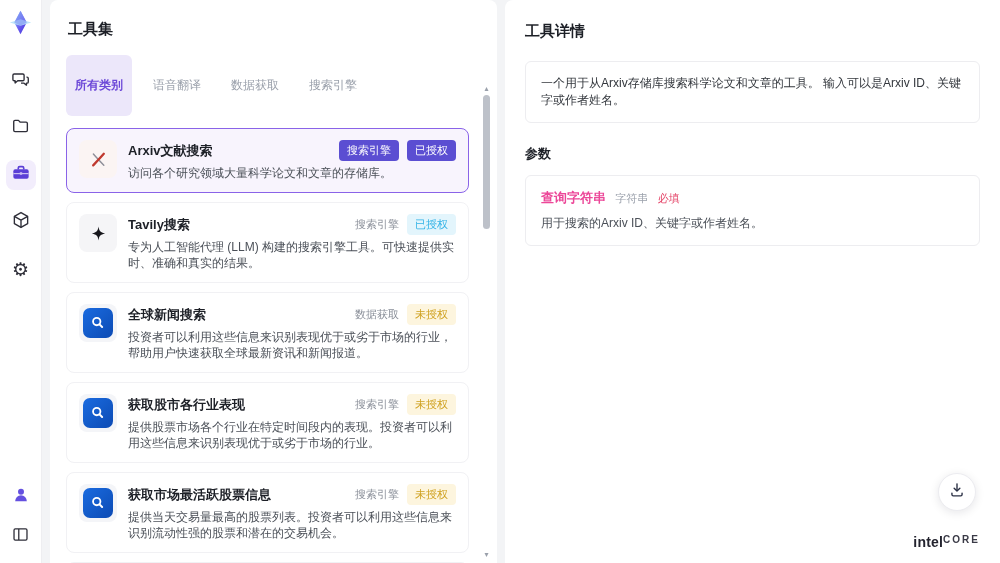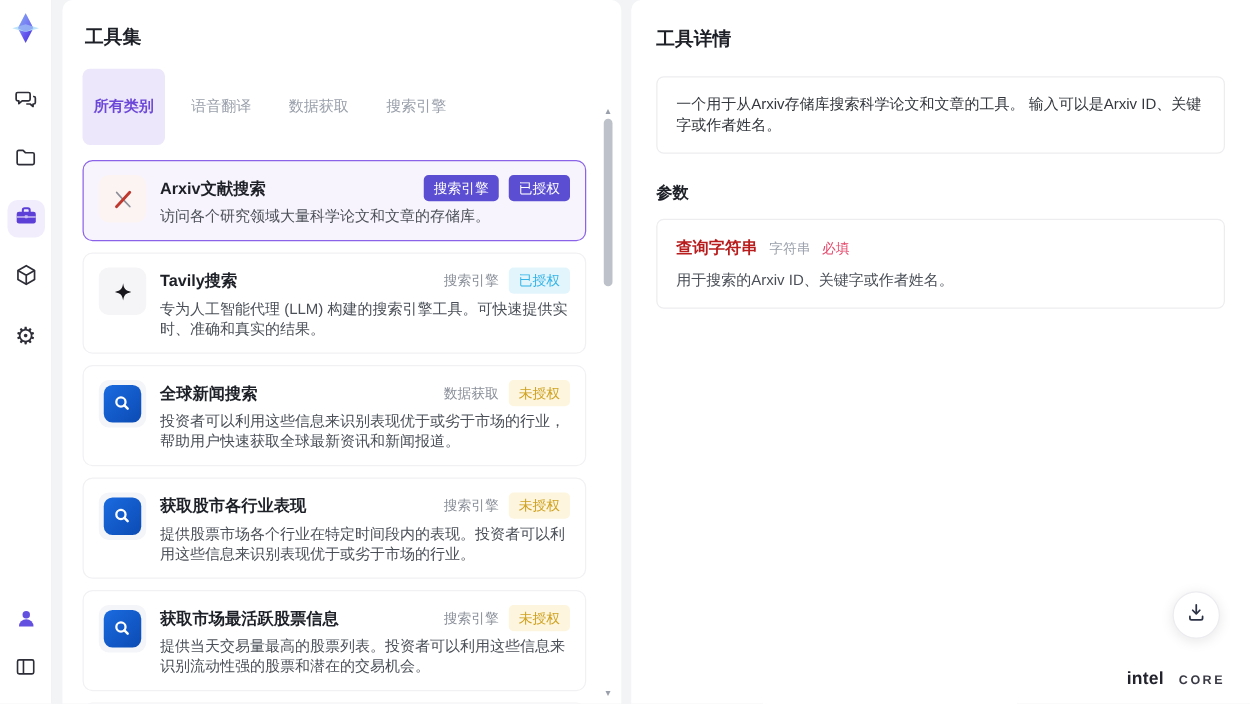--- a/index.html
+++ b/index.html
@@ -55,29 +55,29 @@
   .sb-arrow.down{bottom:0}
   .sb-thumb{position:absolute;top:11px;left:2px;width:7px;height:134px;background:#bdc1c9;border-radius:4px;cursor:pointer}
 
   
   .right-panel{flex:1;margin-left:8px;background:#fff;border-radius:8px 0 0 0;position:relative;
                box-sizing:border-box;padding:16px 20px}
   .rp-title{font-size:15px;font-weight:bold;margin:6px 0 20px}
   .rp-sub{font-size:13px;font-weight:bold;margin:0 0 12px}
   .rp-box{border:1px solid #ededf0;border-radius:6px;background:#fff;padding:13px 15px;
           font-size:12px;color:#33373d;margin-bottom:22px;line-height:17px}
-  .param-name{font-size:13px;font-weight:bold;color:#b91c1c}
+  .param-name{font-size:13px;font-weight:bold;color:#ec4899}
   .param-type{font-size:11px;color:#9aa0ab;margin-left:6px}
   .param-req{font-size:11px;color:#e5486b;margin-left:6px}
   .param-desc{font-size:12px;color:#4b5058;margin-top:8px}
 
   .fab{position:absolute;right:24px;bottom:52px;width:36px;height:36px;border-radius:50%;background:#fff;
        border:1px solid #ececf0;box-shadow:0 2px 10px rgba(20,20,40,.10);
        display:flex;align-items:center;justify-content:center;cursor:pointer}
-  .brand{position:absolute;right:20px;bottom:13px;display:flex;align-items:flex-end;gap:12px;color:#23232e}
+  .brand{position:absolute;right:20px;bottom:13px;display:flex;align-items:flex-start;gap:0;color:#23232e}
   .brand-intel{font-size:14px;font-weight:bold;letter-spacing:.2px}
   .brand-core{font-size:10px;font-weight:bold;letter-spacing:2px;color:#3a3a46}
 </style>
 </head>
 <body>
 
 <div class="app">
 
   <div class="rail">
     <div class="logo">

